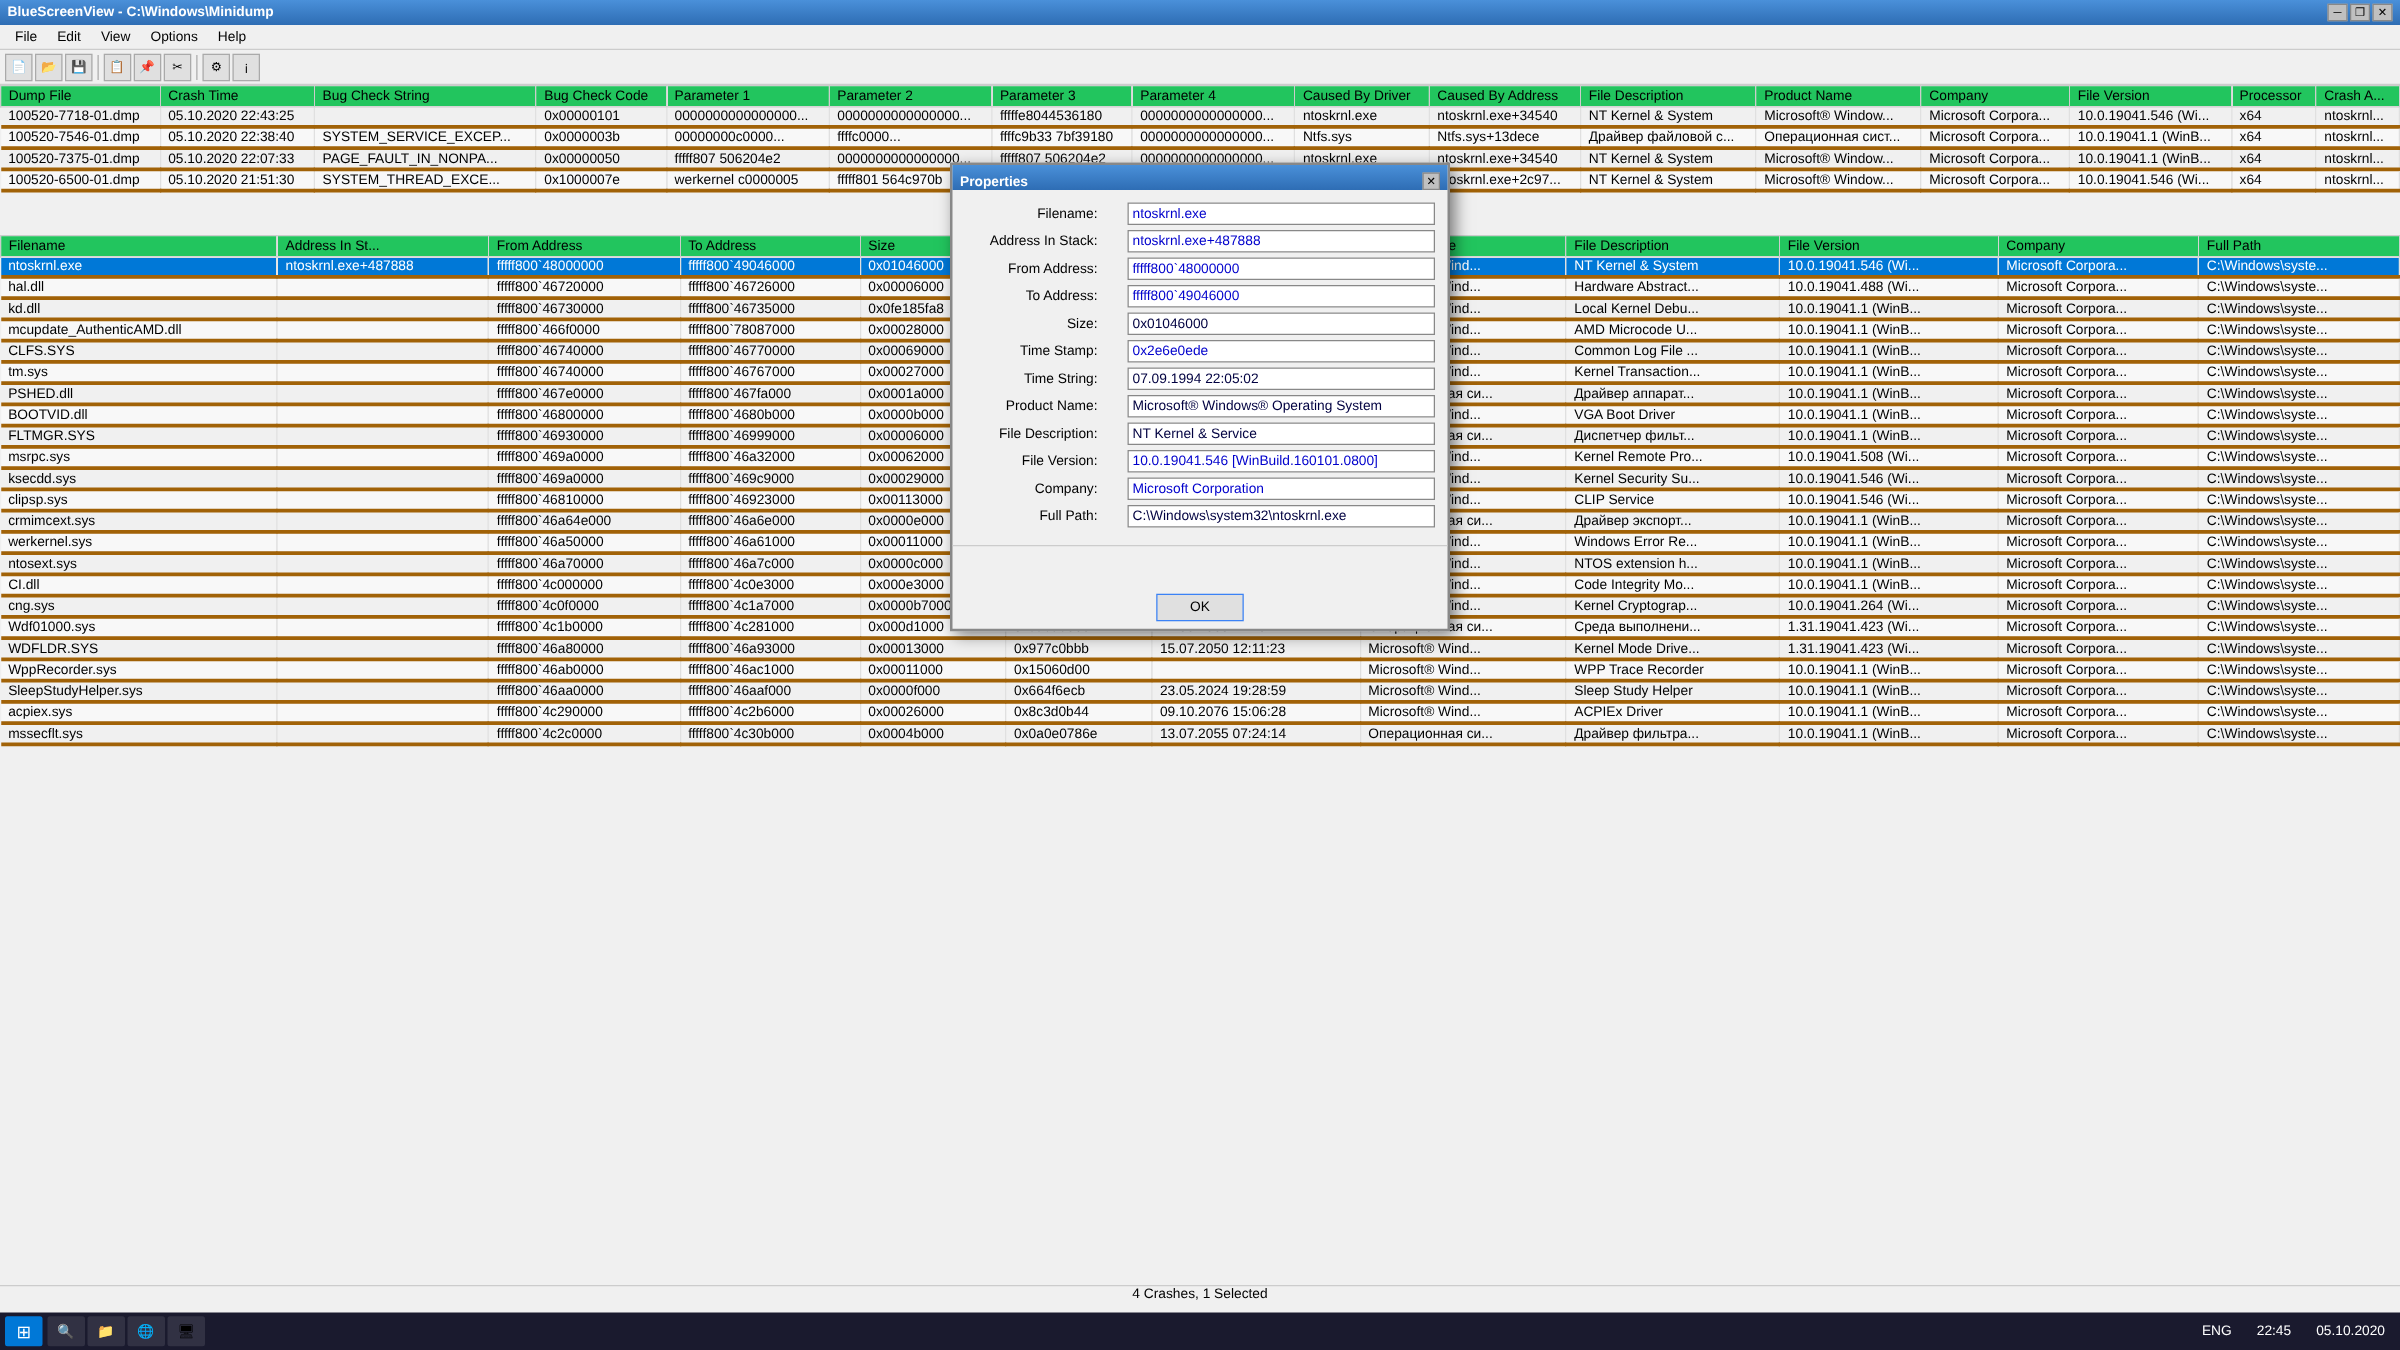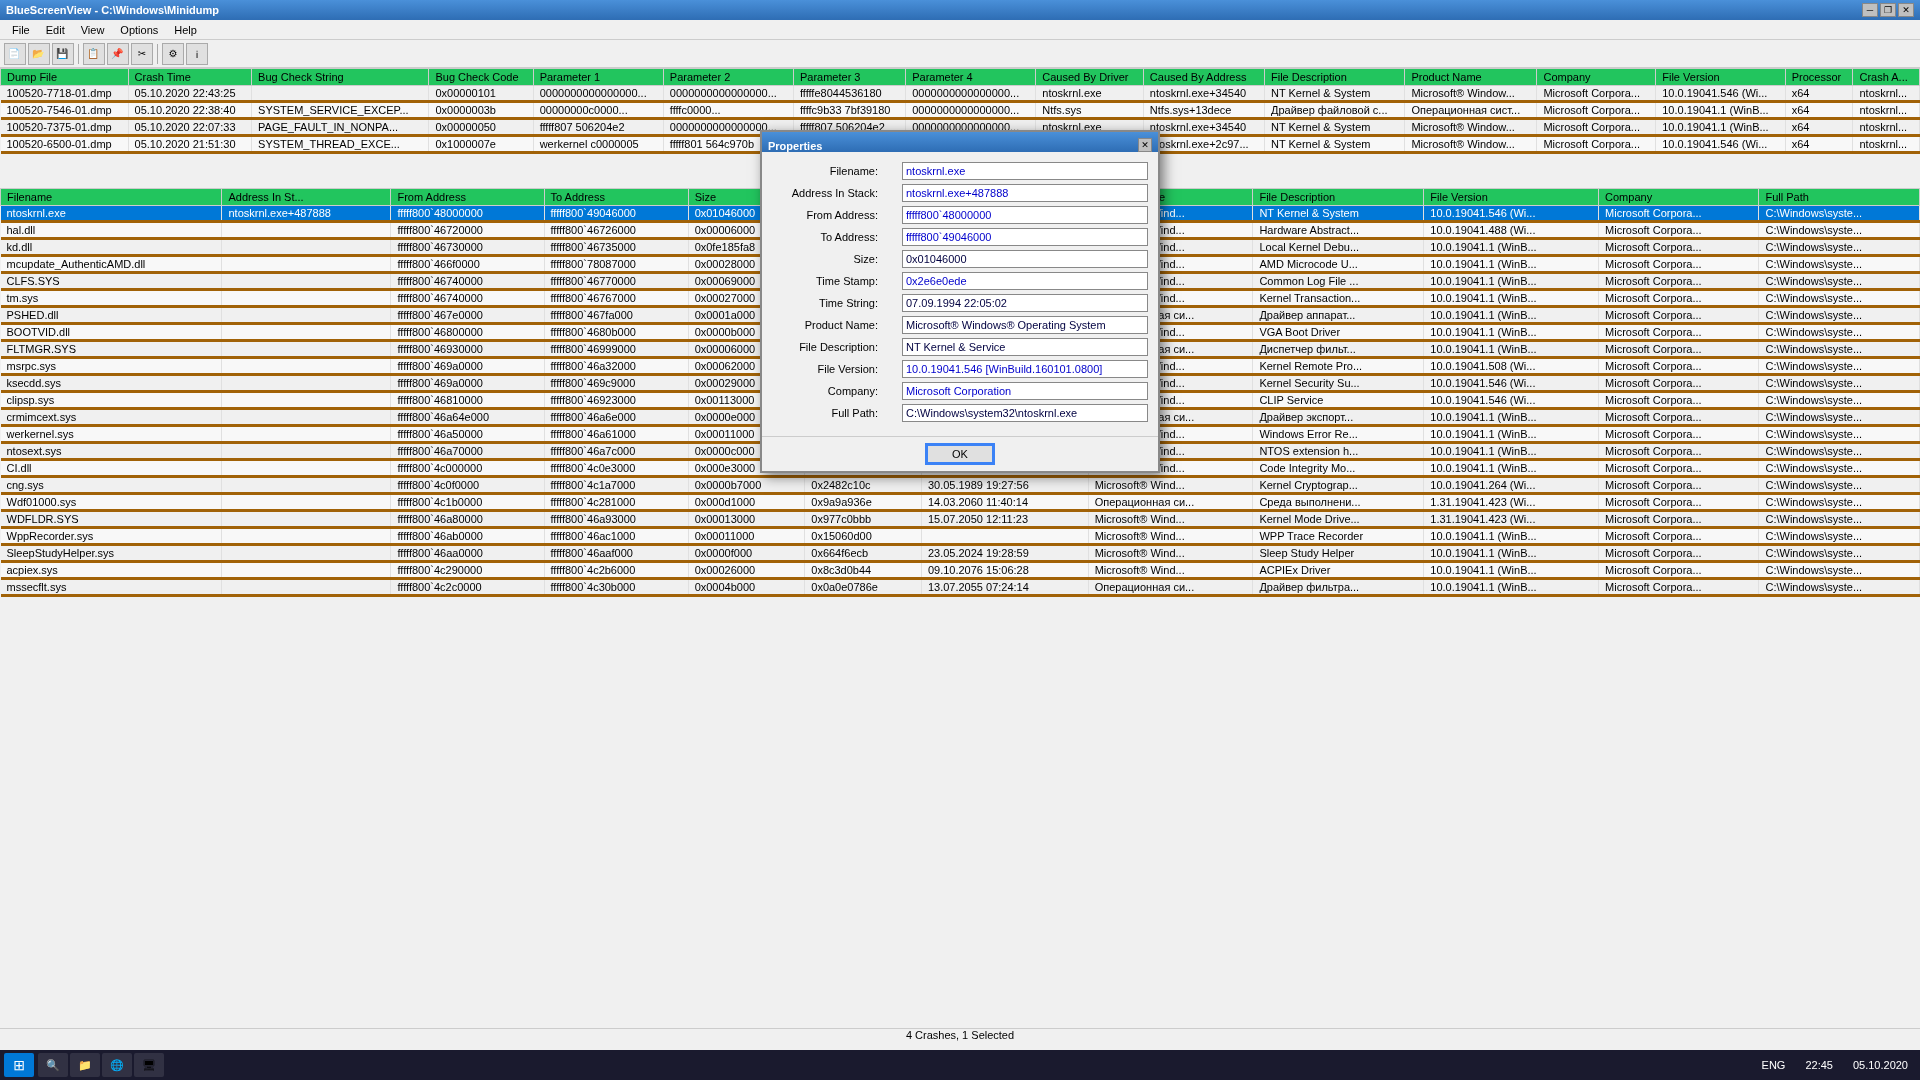--- a/index.html
+++ b/index.html
@@ -265,26 +265,27 @@
     .dialog-footer {
       display: flex;
       justify-content: center;
       padding: 6px;
       border-top: 1px solid #ccc;
     }
     .dialog-ok-btn {
       width: 70px;
       height: 22px;
       background: #e0e0e0;
-      border: 3px solid #3b82f6;
+      border: 1px solid #3b82f6;
       cursor: pointer;
       font-size: 11px;
       display: flex;
       align-items: center;
       justify-content: center;
+      margin-top: 32px;
     }
     .upper-scroll {
       height: 120px;
       overflow: auto;
     }
     .lower-scroll {
       height: calc(1080px - 70px - 120px - 3px - 22px - 30px);
       overflow: auto;
     }
   </style>

